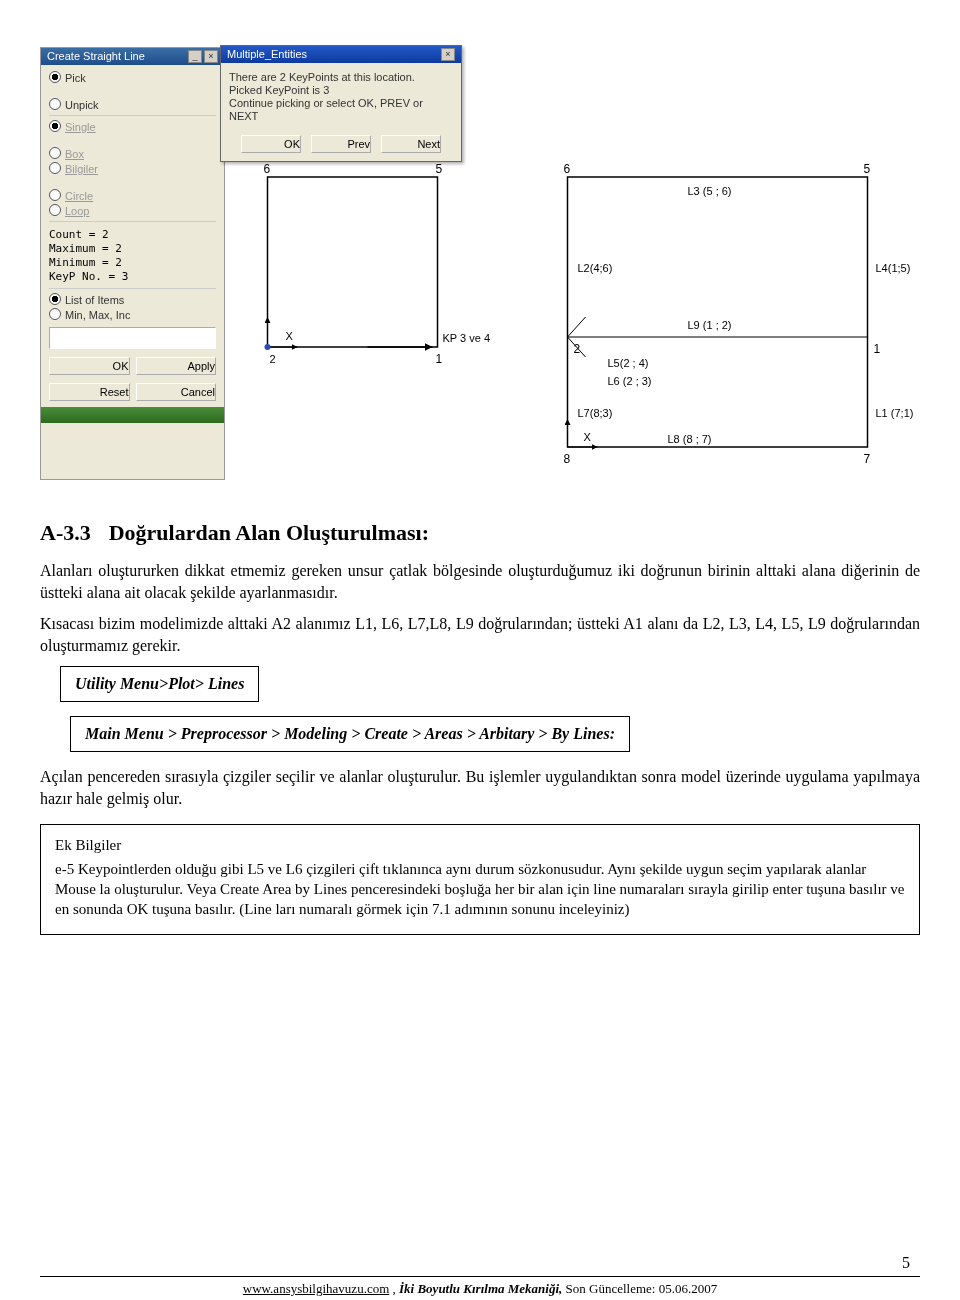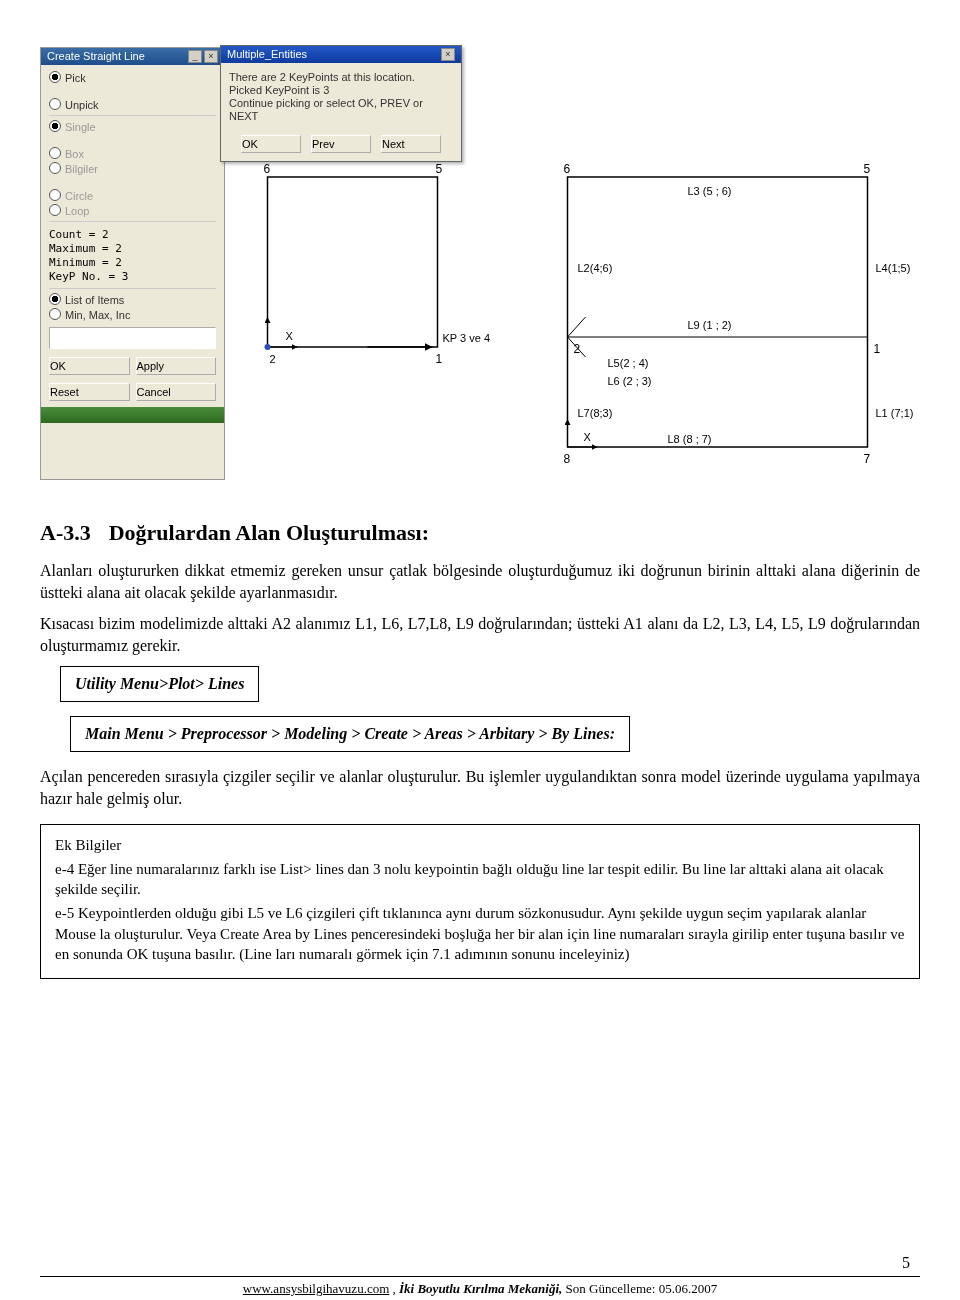--- a/index.html
+++ b/index.html
@@ -36,30 +36,30 @@
     color: #fff;
     padding: 2px 6px;
     font-size: 11px;
     display:flex;
     justify-content:space-between;
   }
   .win-controls { display:flex; gap:2px;}
   .win-controls div { width:14px;height:13px;background:#d4d0c8;border:1px solid #888;font-size:9px;text-align:center;line-height:11px;color:#333;}
   .dlg-body { padding: 6px 8px 4px 8px; }
   .radio-row { display:flex; gap:14px; margin-bottom:2px; font-size:11px; color:#333;flex-direction:column;}
-  .radio-row.dim { color:#999; }
+  .radio-row.dim { color:#999;text-decoration:underline; }
   .counters { font-family: monospace; font-size:11px; margin-top:6px; line-height:14px;}
   .btn-row { display:flex; gap:6px; padding:4px 8px;}
   .win-btn {
     flex:1;
     background:#ece9d8;
     border:1px outset #fff;
     font-size:11px;
     padding:2px 0;
-    text-align:left;
+    text-align:right;
   }
   .taskbar {
     background:linear-gradient(#4a8d3a,#2d6a1f);
     height:16px;
     margin-top:2px;
   }
   .sep { height:1px; background:#ccc; margin:4px 0;}
   .radio::before {
     content:"";
     display:inline-block;
@@ -286,21 +286,20 @@
   <p class="body">Alanları oluştururken dikkat etmemiz gereken unsur çatlak bölgesinde oluşturduğumuz iki doğrunun birinin alttaki alana diğerinin de üstteki alana ait olacak şekilde ayarlanmasıdır.</p>
   <p class="body">Kısacası bizim modelimizde alttaki A2 alanımız L1, L6, L7,L8, L9 doğrularından;  üstteki A1 alanı da  L2, L3, L4, L5, L9 doğrularından oluşturmamız gerekir.</p>
 
   <div class="cmd-box">Utility Menu&gt;Plot&gt; Lines</div>
   <div class="cmd-box" style="margin-left:30px;">Main Menu &gt; Preprocessor  &gt; Modeling &gt; Create &gt; Areas &gt; Arbitary &gt; By Lines:</div>
 
   <p class="body">Açılan pencereden sırasıyla çizgiler seçilir ve alanlar oluşturulur. Bu işlemler uygulandıktan sonra model üzerinde uygulama yapılmaya hazır hale gelmiş olur.</p>
 
   <div class="info-box">
     <div class="hdr">Ek Bilgiler</div>
-    <p><span>e-4 Eğer line numaralarınız farklı ise List&gt; lines dan 3 nolu keypointin bağlı olduğu line lar tespit edilir. Bu line lar alttaki alana ait olacak şekilde seçilir.</span></p>
     <p><span>e-5 Keypointlerden olduğu gibi L5 ve L6 çizgileri çift tıklanınca aynı durum sözkonusudur. Aynı şekilde uygun seçim yapılarak alanlar Mouse la oluşturulur. Veya Create Area by Lines penceresindeki boşluğa her bir alan için line numaraları sırayla girilip enter tuşuna basılır ve en sonunda OK tuşuna basılır. (Line ları numaralı görmek için 7.1 adımının sonunu inceleyiniz)</span></p>
   </div>
 
   <div class="page-num">5</div>
 
   <div class="footer">
     <span class="site">www.ansysbilgihavuzu.com</span><span> ,   </span><b><i>İki Boyutlu Kırılma Mekaniği, </i></b><span>Son Güncelleme: 05.06.2007</span>
   </div>
 
 </div>

